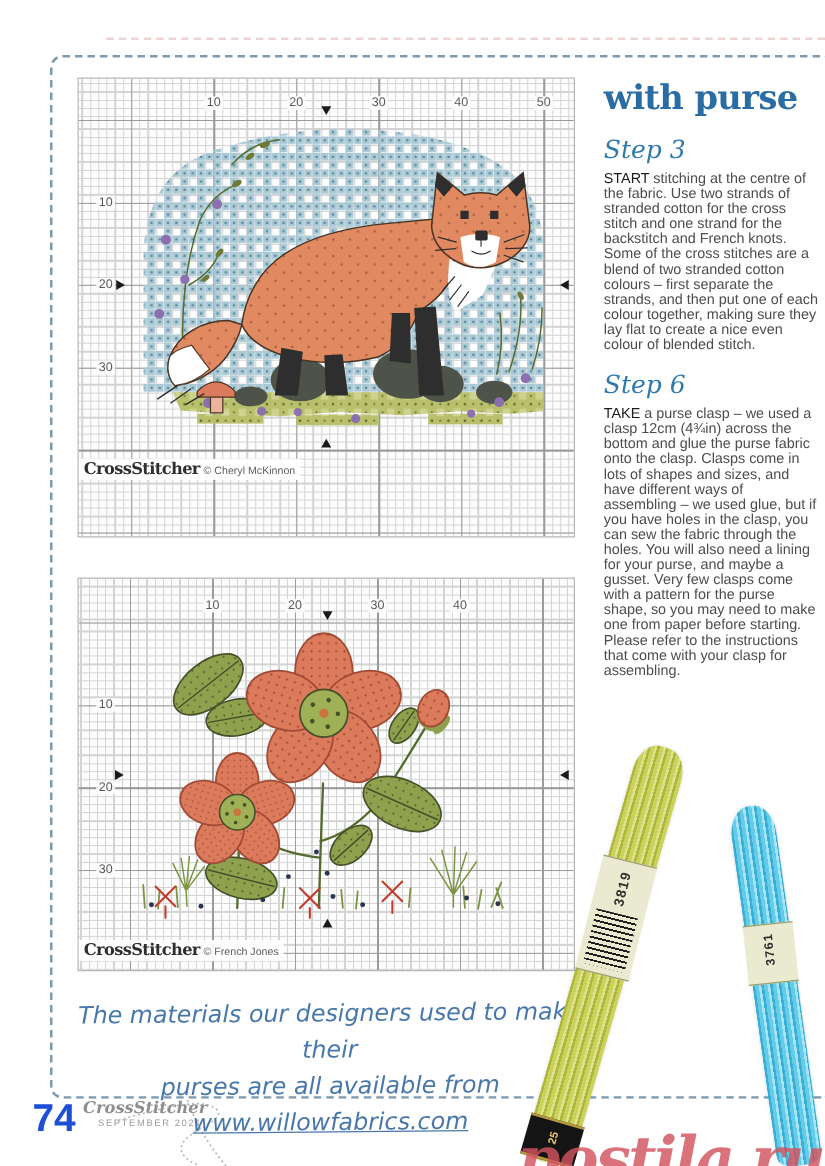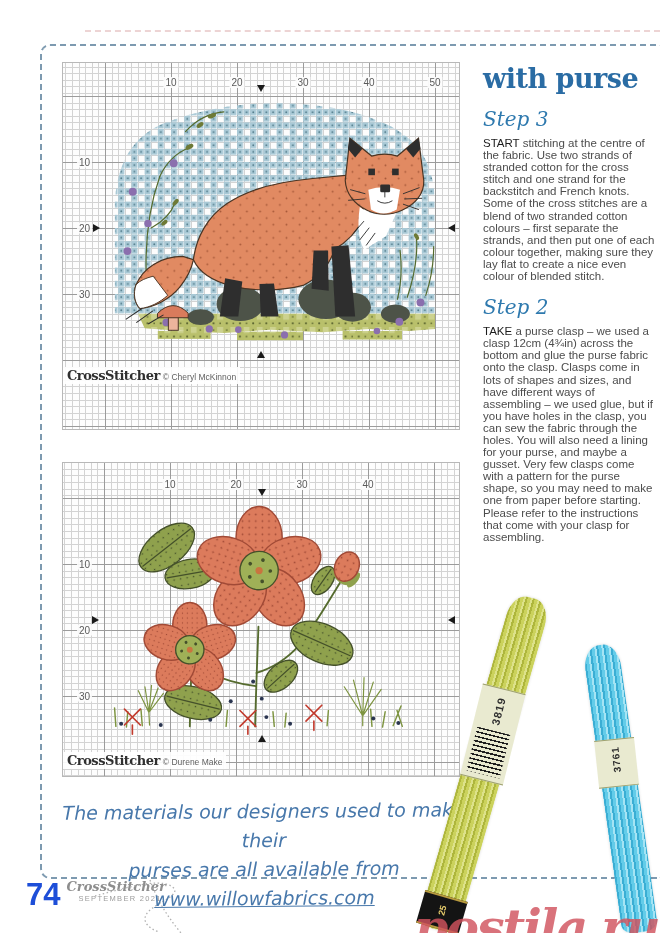--- a/index.html
+++ b/index.html
@@ -315,29 +315,29 @@
   </svg>
   <span class="ax top" style="left:107px;top:16px">10</span>
   <span class="ax top" style="left:173px;top:16px">20</span>
   <span class="ax top" style="left:239px;top:16px">30</span>
   <span class="ax top" style="left:305px;top:16px">40</span>
   <span class="ax side" style="left:14px;top:101px">10</span>
   <span class="ax side" style="left:14px;top:167px">20</span>
   <span class="ax side" style="left:14px;top:233px">30</span>
   <div class="credit" style="top:289px">
     <span class="credit-brand">CrossStitcher</span>
-    <span class="credit-artist">© Durene Make</span>
+    <span class="credit-artist">© French Jones</span>
   </div>
 </div>
 
 <div class="right-col">
   <div class="title-bold">with purse</div>
   <div class="step-h">Step 3</div>
   <div class="step-body"><span class="lead">START</span><span> stitching at the centre of the fabric. Use two strands of stranded cotton for the cross stitch and one strand for the backstitch and French knots. Some of the cross stitches are a blend of two stranded cotton colours – first separate the strands, and then put one of each colour together, making sure they lay flat to create a nice even colour of blended stitch.</span></div>
-  <div class="step-h">Step 2</div>
+  <div class="step-h">Step 6</div>
   <div class="step-body"><span class="lead">TAKE</span><span> a purse clasp – we used a clasp 12cm (4¾in) across the bottom and glue the purse fabric onto the clasp. Clasps come in lots of shapes and sizes, and have different ways of assembling – we used glue, but if you have holes in the clasp, you can sew the fabric through the holes. You will also need a lining for your purse, and maybe a gusset. Very few clasps come with a pattern for the purse shape, so you may need to make one from paper before starting. Please refer to the instructions that come with your clasp for assembling.</span></div>
 </div>
 
 <div class="footnote">
   <div>The materials our designers used to make their</div>
   <div><span>purses are all available from </span><span class="url">www.willowfabrics.com</span></div>
 </div>
 
 <div class="footer">
   <span class="page-num">74</span>

